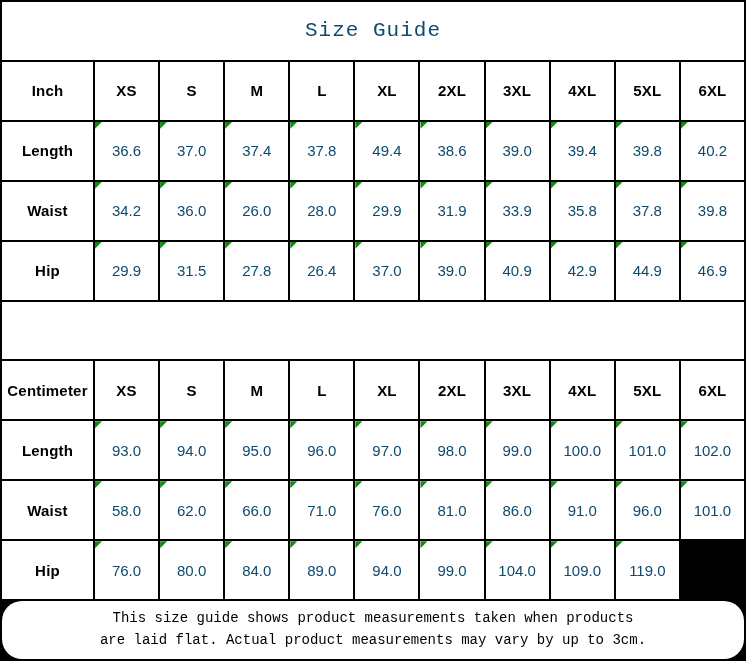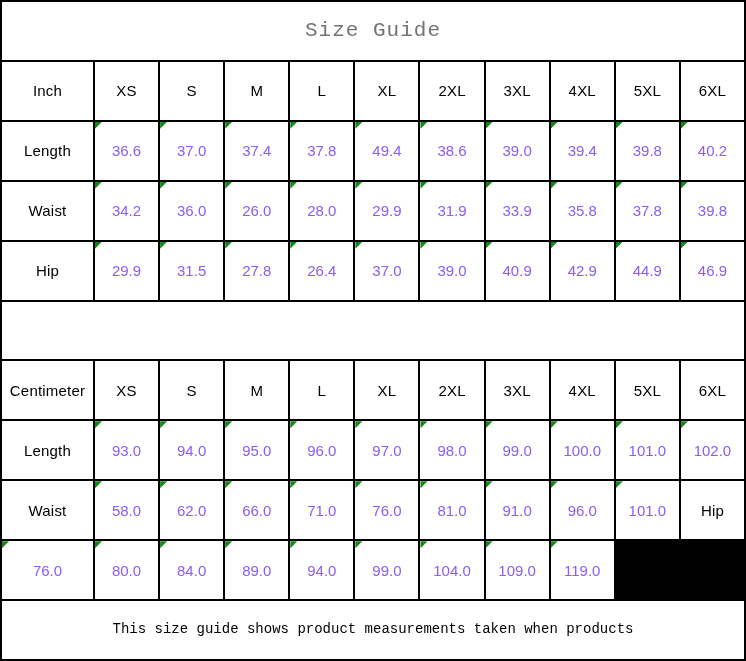--- a/index.html
+++ b/index.html
@@ -7,30 +7,30 @@
     width:746px;height:661px;box-sizing:border-box;
     border:2px solid #000;background:#000;
     display:grid;
     grid-template-columns:91px repeat(10,1fr);
     grid-template-rows:repeat(11,1fr);
     gap:2px;
     font-family:"Liberation Sans",sans-serif;
   }
   .c{background:#fff;display:flex;align-items:center;justify-content:center;
      position:relative;font-size:15px;color:#000;overflow:hidden;}
-  .h{font-weight:normal;letter-spacing:.2px;}
-  .n{color:#8b5cf6;}
+  .h{font-weight:bold;letter-spacing:.2px;}
+  .n{color:#0c4a6e;}
   .span{grid-column:1 / -1;}
   .t{position:absolute;top:0;left:0;width:7px;height:7px;background:#128a12;
      clip-path:polygon(0 0,100% 0,0 100%);}
   .title{font-family:"Liberation Mono","DejaVu Sans Mono",monospace;
-     font-size:21px;letter-spacing:1px;color:#737373;}
+     font-size:21px;letter-spacing:1px;color:#0c4a6e;}
   .note{font-family:"Liberation Mono","DejaVu Sans Mono",monospace;
      font-size:14px;line-height:1.55;text-align:center;color:#000;
-     flex-direction:column;}
+     flex-direction:column;border-radius:20px;}
 </style>
 </head>
 <body>
 
 <div class="sheet">
 
   <div class="c span title">Size Guide</div>
 
   <div class="c h">Inch</div>
   <div class="c h">XS</div>
@@ -246,20 +246,24 @@
   <div class="c n">
       <i class="t" style="background: rgb(18, 138, 18);"></i>
       <span>76.0</span>
     </div>
   <div class="c n">
       <i class="t" style="background: rgb(18, 138, 18);"></i>
       <span>81.0</span>
     </div>
   <div class="c n">
       <i class="t" style="background: rgb(18, 138, 18);"></i>
+      <span>86.0</span>
+    </div>
+  <div class="c n">
+      <i class="t" style="background: rgb(18, 138, 18);"></i>
       <span>91.0</span>
     </div>
   <div class="c n">
       <i class="t" style="background: rgb(18, 138, 18);"></i>
       <span>96.0</span>
     </div>
   <div class="c n">
       <i class="t" style="background: rgb(18, 138, 18);"></i>
       <span>101.0</span>
     </div>
@@ -297,15 +301,16 @@
       <i class="t" style="background: rgb(18, 138, 18);"></i>
       <span>109.0</span>
     </div>
   <div class="c n">
       <i class="t" style="background: rgb(18, 138, 18);"></i>
       <span>119.0</span>
     </div>
 
   <div class="c span note">
     <div>This size guide shows product measurements taken when products</div>
+    <div>are laid flat. Actual product measurements may vary by up to 3cm.</div>
   </div>
 
 </div>
 
 </body></html>

